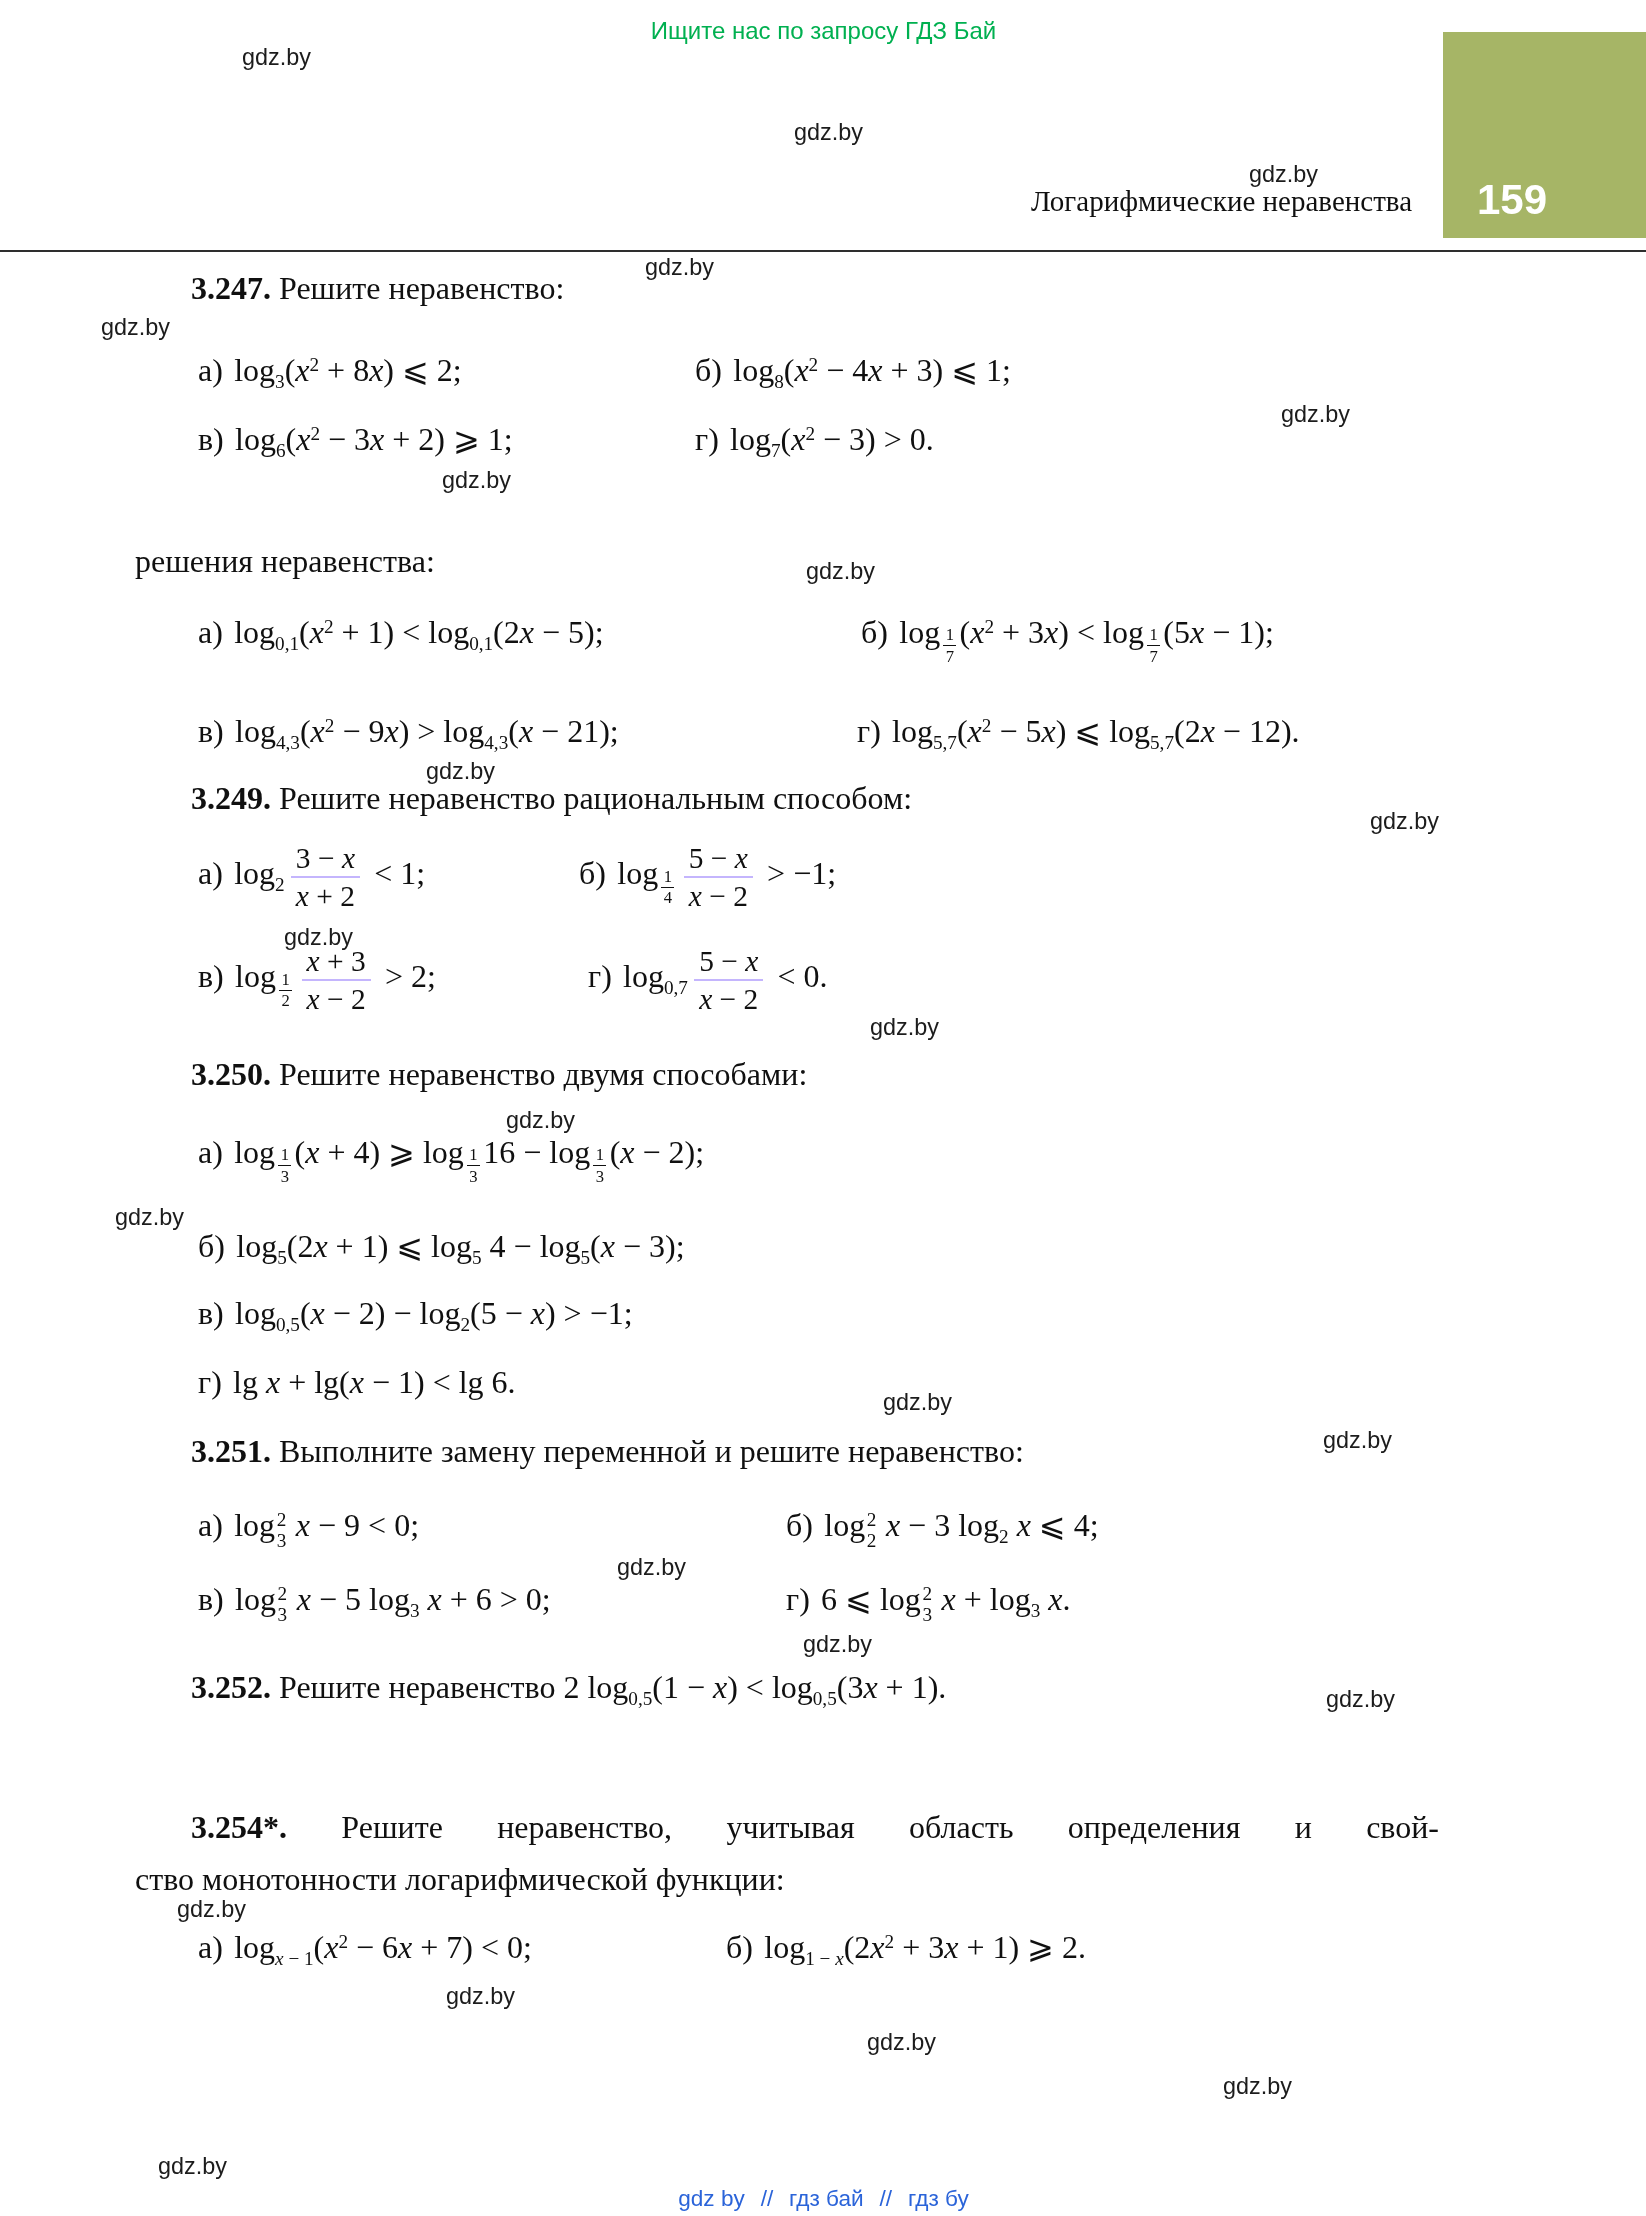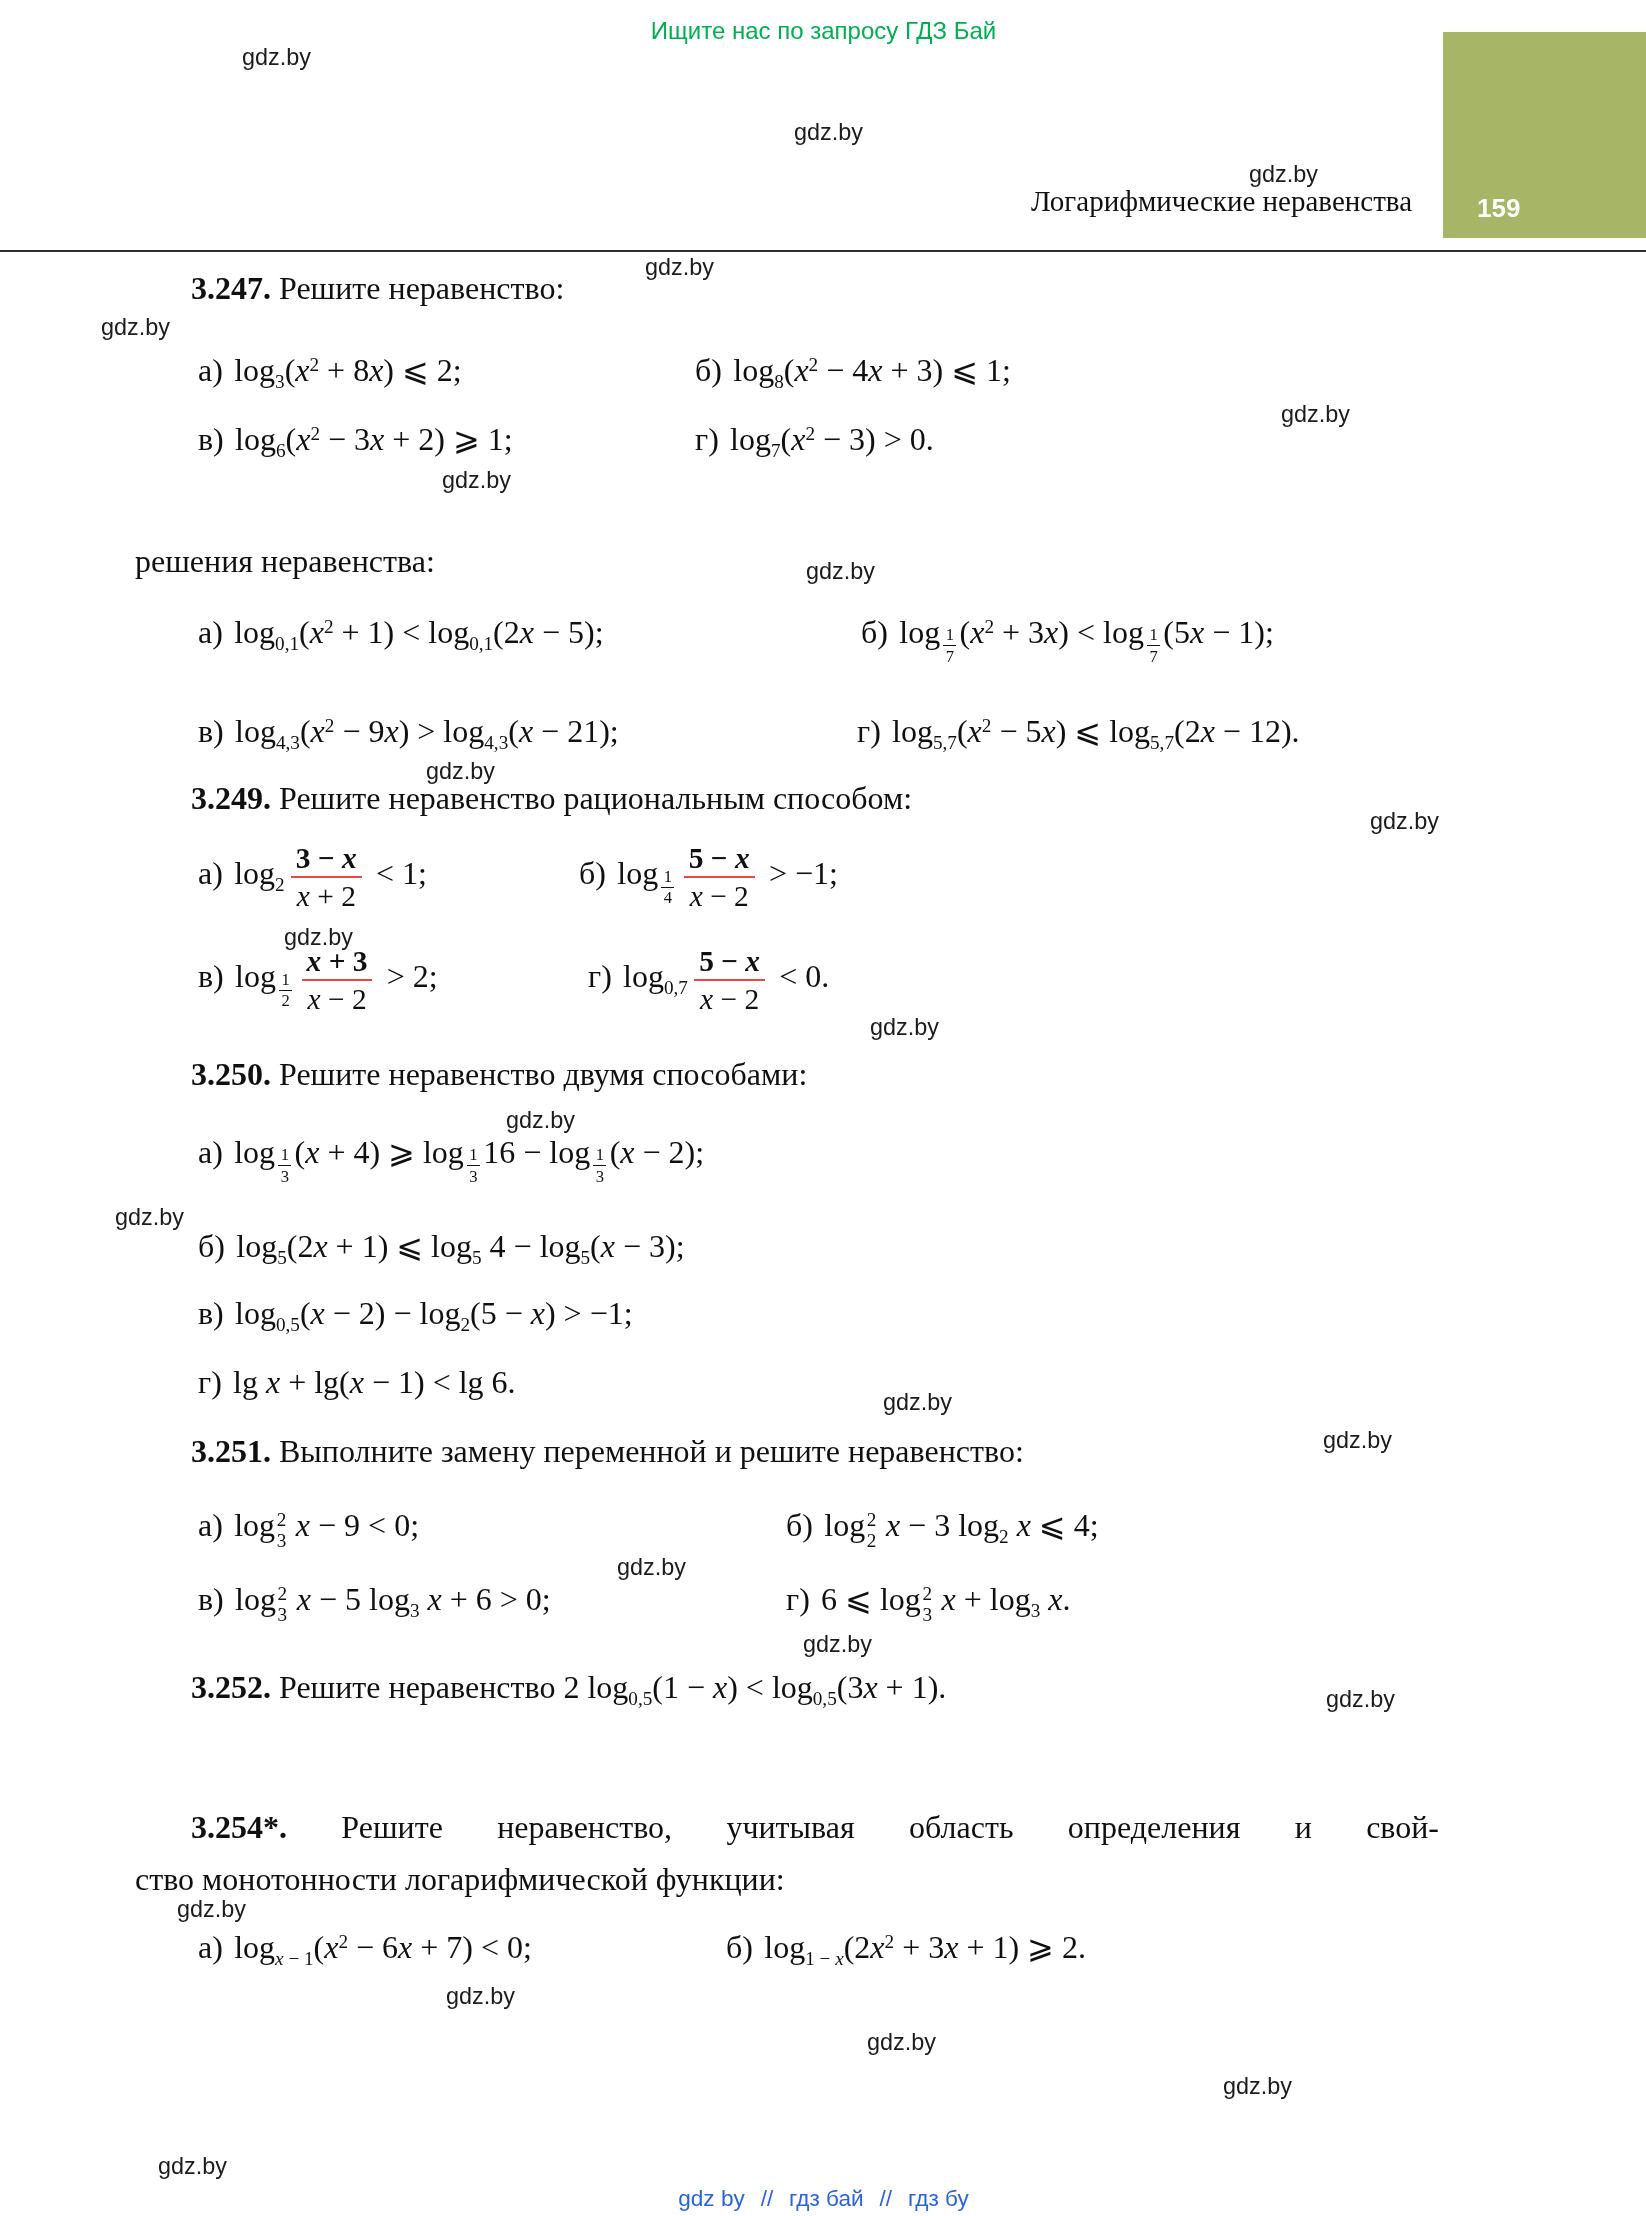--- a/index.html
+++ b/index.html
@@ -12,35 +12,35 @@
     font-family:"Liberation Sans","DejaVu Sans",sans-serif; font-size:24px; color:#00b050;margin-top:11px;
   }
   .wm {
     position:absolute; font-family:"Liberation Sans","DejaVu Sans",sans-serif;
     font-size:23.4px; color:#1c1c1c;
   }
   .header-title { position:absolute; top:185px; right:235px; font-size:29px; color:#101010; white-space:nowrap; }
   .pagenum-box { position:absolute; left:1443px; top:32px; width:204px; height:206px; background:#a6b566; }
   .pagenum {
     position:absolute; left:34px; bottom:14.5px;
-    font-family:"Liberation Sans","DejaVu Sans",sans-serif; font-weight:bold; font-size:26px; color:#ffffff;
+    font-family:"Liberation Sans","DejaVu Sans",sans-serif; font-weight:bold; font-size:42px; color:#ffffff;
   }
   .rule { position:absolute; left:0; top:250px; width:1647px; height:2.4px; background:#2e2e2e; }
 
   .line { position:absolute; font-size:32px; line-height:1.2; white-space:nowrap; }
   .just { width:1248px; white-space:normal; text-align:justify; text-align-last:justify; }
   .num { font-weight:bold; }
   .lbl { margin-right:11.3px; }
   .m i { font-style:italic; }
   sub.b { font-size:60%; vertical-align:-0.35em; }
   sub.b i { font-style:italic; }
   sup.p { font-size:60%; vertical-align:0.5em; }
 
   .fr { display:inline-block; vertical-align:middle; text-align:center; line-height:1.1; margin:0 6.4px; font-size:0.92em; }
-  .fr .n { display:block; border-bottom:2px solid #ef4444; padding:0 4.8px 1.6px;font-weight:bold; }
+  .fr .n { display:block; border-bottom:2px solid #c4b5fd; padding:0 4.8px 1.6px; }
   .fr .d { display:block; padding:1.6px 4.8px 0; }
 
   .lb { display:inline-block; vertical-align:-1.15em; font-size:52%; text-align:center; line-height:1.15; margin:0 3.2px; }
   .lb .n { display:block; border-bottom:1.6px solid #111; padding:0 2.4px 0.8px; }
   .lb .d { display:block; padding-top:0.8px; }
 
   .ss { display:inline-block; text-align:center; font-size:60%; line-height:1.05; vertical-align:-0.55em; margin:0 1.6px; }
   .ss span { display:block; }
 
   .copyright {

